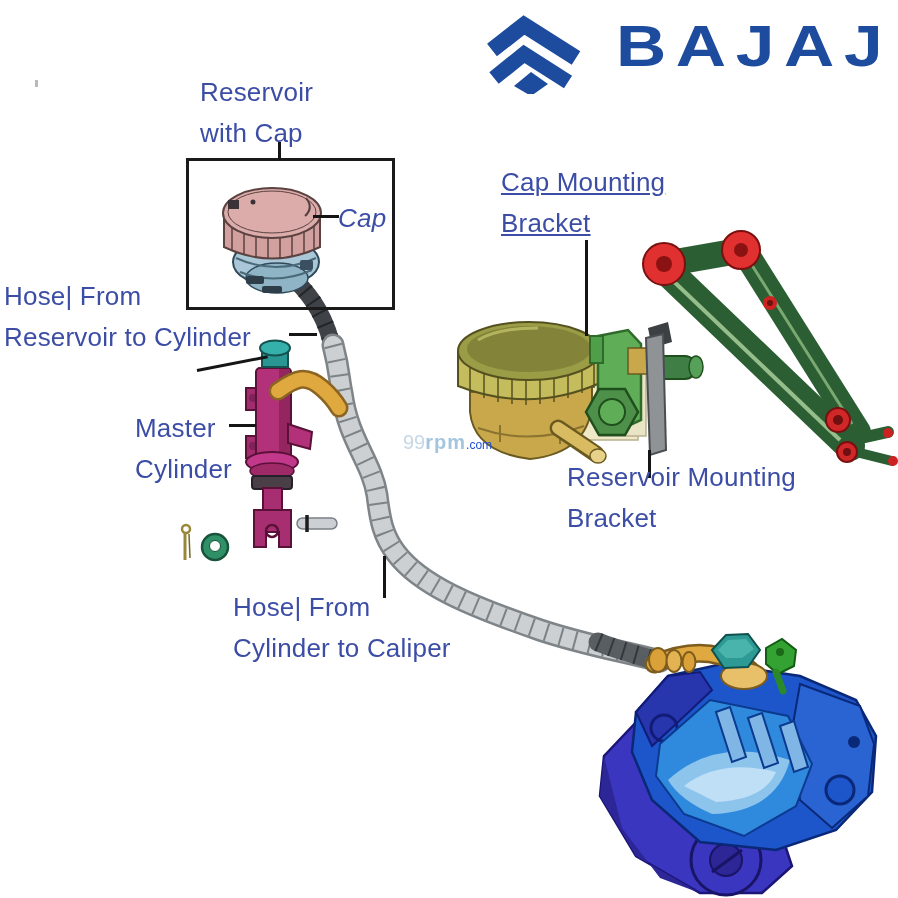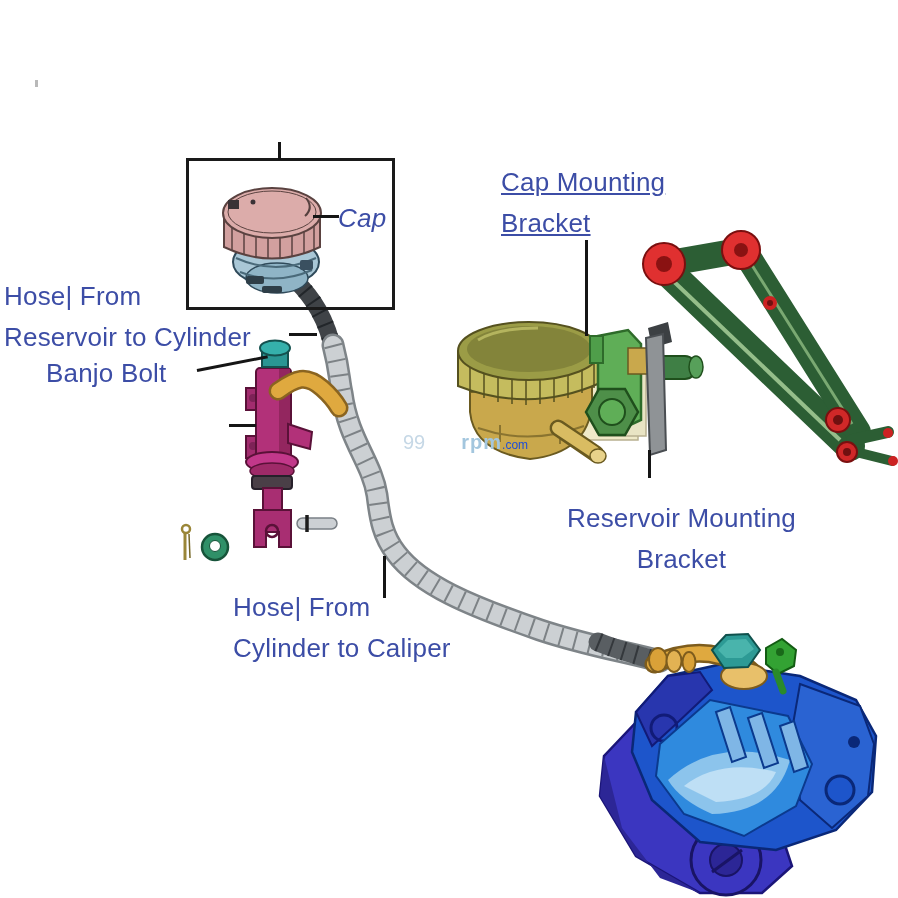--- a/index.html
+++ b/index.html
@@ -11,21 +11,21 @@
   .ld{position:absolute;background:#151515;}
   .box{position:absolute;left:186px;top:158px;width:203px;height:146px;
        border:3px solid #1a1a1a;}
   .logo{position:absolute;left:484px;top:6px;width:414px;height:88px;}
   .logo .emblem{position:absolute;left:0;top:2px;}
   .wordmark{position:absolute;left:132px;top:10px;font-size:58px;font-weight:bold;
             color:#1d4b9e;letter-spacing:8px;transform:scaleX(1.2);
             transform-origin:left top;line-height:60px;}
   .wm{position:absolute;left:403px;top:431px;color:#a9c8de;white-space:nowrap;}
   .wm .p1{font-size:20px;color:#c6d8e6;}
-  .wm .p2{font-size:20px;font-weight:bold;color:#a3c6de;letter-spacing:1px;margin-left:36px;}
+  .wm .p2{font-size:20px;font-weight:bold;color:#a3c6de;letter-spacing:1px;}
   .wm .p3{font-size:12px;color:#1d4ed8;}
   .stray{position:absolute;left:35px;top:80px;width:3px;height:7px;background:#b9b9b9;}
 </style>
 </head>
 <body>
 
 <div class="stage">
 
   <svg class="art" width="898" height="898" viewBox="0 0 898 898">
 
@@ -206,29 +206,40 @@
   <div class="ld" style="left:278px;top:142px;width:3px;height:18px;"></div>
   <div class="ld" style="left:313px;top:215px;width:26px;height:3px;"></div>
   <div class="ld" style="left:289px;top:333px;width:28px;height:3px;"></div>
   <div class="ld" style="left:197px;top:369px;width:72px;height:3px;transform:rotate(-11deg);transform-origin:left center;"></div>
   <div class="ld" style="left:229px;top:424px;width:27px;height:3px;"></div>
   <div class="ld" style="left:585px;top:240px;width:3px;height:96px;"></div>
   <div class="ld" style="left:648px;top:450px;width:3px;height:28px;"></div>
   <div class="ld" style="left:383px;top:556px;width:3px;height:42px;"></div>
   <div class="stray"></div>
 
+  <div class="lbl" style="left:200px;top:72px;">Reservoir
+with Cap</div>
   <div class="lbl" style="left:338px;top:198px;font-style:italic;">Cap</div>
   <div class="lbl" style="left:4px;top:276px;">Hose| From
 Reservoir to Cylinder</div>
-  <div class="lbl" style="left:46px;top:353px;">Banjo Bolt</div>
+  <div class="lbl" style="left:135px;top:408px;">Master
+Cylinder</div>
   <div class="lbl" style="left:501px;top:162px;text-decoration:underline;">Cap Mounting
 Bracket</div>
-  <div class="lbl" style="left:567px;top:498px;text-align:center;">Reservoir Mounting
+  <div class="lbl" style="left:567px;top:457px;">Reservoir Mounting
 Bracket</div>
   <div class="lbl" style="left:233px;top:587px;">Hose| From
 Cylinder to Caliper</div>
 
+  <div class="logo">
+    <svg class="emblem" width="100" height="86" viewBox="0 0 100 86">
+      <path d="M8 42 L40 17 L92 50" fill="none" stroke="#1d4b9e" stroke-width="16"></path>
+      <path d="M10 70 L40 46 L84 74" fill="none" stroke="#1d4b9e" stroke-width="15"></path>
+      <path d="M30 78 L47 64 L64 76 L47 88 Z" fill="#1d4b9e"></path>
+    </svg>
+    <span class="wordmark">BAJAJ</span>
+  </div>
 
   <div class="wm">
     <span class="p1">99</span><span class="p2">rpm</span><span class="p3">.com</span>
   </div>
 
 </div>
 
 </body></html>

